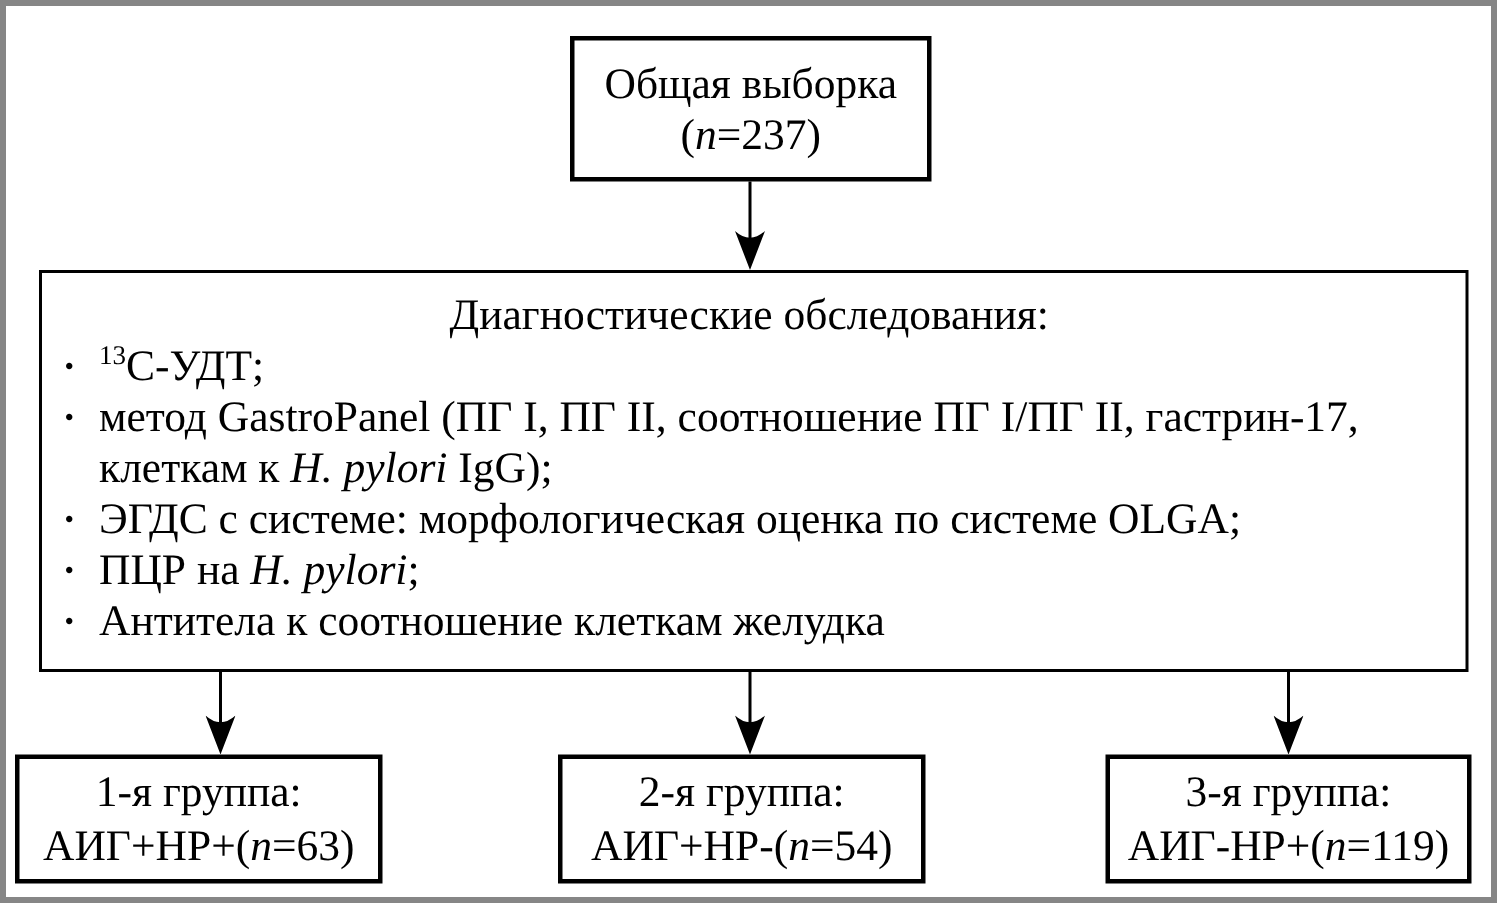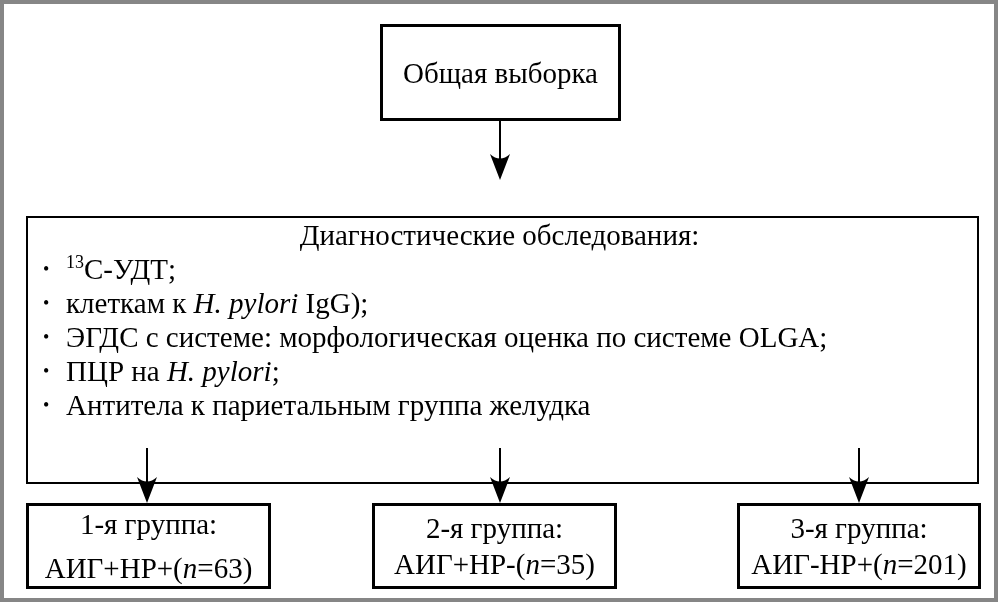--- a/index.html
+++ b/index.html
@@ -24,22 +24,21 @@
   }
   .top-box{
     left:376px;top:20px;width:241px;height:97px;
     display:flex;flex-direction:column;justify-content:center;align-items:center;
     font-size:29px;line-height:34px;text-align:center;
   }
   .diag-box{
     left:22px;top:176px;width:953px;height:268px;
     border-width:2px;
     font-size:29px;line-height:34px;
-    padding:0 6px 0 0;
-    margin-top:36px;
+    padding:11px 6px 0 0;
   }
   .diag-title{text-align:center;white-space:nowrap;}
   ul.bullets{list-style:none;}
   ul.bullets li{position:relative;padding-left:38px;}
   ul.bullets .bullet{
     position:absolute;left:15px;top:0;
     font-size:0.62em;line-height:34px;
   }
   .bl{white-space:nowrap;}
   sup{font-size:0.62em;line-height:0;vertical-align:super;text-align:right;}
@@ -60,51 +59,53 @@
     fill:var(--line);display:block;
   }
 </style>
 </head>
 <body>
 
 <div class="canvas">
 
   <div class="box top-box">
     <div>Общая выборка</div>
+    <div><span>(</span><span class="it">n</span><span>=237)</span></div>
   </div>
 
   <div class="arrow" style="left:486px;top:117px;height:59px;">
     <div class="shaft"></div>
     <svg class="head" viewBox="0 0 20 26">
         <path d="M10 26 L0 0 Q10 9 20 0 Z"></path>
       </svg>
   </div>
 
   <div class="box diag-box">
     <div class="diag-title">Диагностические обследования:</div>
     <ul class="bullets">
       <li>
         <span class="bullet">•</span>
         <div class="bl"><sup>13</sup><span>C-УДТ;</span></div>
       </li>
       <li>
         <span class="bullet">•</span>
+        <div class="bl"><span>метод GastroPanel (ПГ I, ПГ II, соотношение ПГ I/ПГ II, гастрин-17,</span></div>
         <div class="bl"><span>клеткам к </span><span class="it">H. pylori</span><span> IgG);</span></div>
       </li>
       <li>
         <span class="bullet">•</span>
         <div class="bl"><span>ЭГДС с системе: морфологическая оценка по системе OLGA;</span></div>
       </li>
       <li>
         <span class="bullet">•</span>
         <div class="bl"><span>ПЦР на </span><span class="it">H. pylori</span><span>;</span></div>
       </li>
       <li>
         <span class="bullet">•</span>
-        <div class="bl"><span>Антитела к париетальным группа желудка</span></div>
+        <div class="bl"><span>Антитела к соотношение клеткам желудка</span></div>
       </li>
     </ul>
   </div>
 
   <div class="arrow" style="left:133px;top:444px;height:55px;">
     <div class="shaft"></div>
     <svg class="head" viewBox="0 0 20 26">
         <path d="M10 26 L0 0 Q10 9 20 0 Z"></path>
       </svg>
   </div>
@@ -114,26 +115,26 @@
         <path d="M10 26 L0 0 Q10 9 20 0 Z"></path>
       </svg>
   </div>
   <div class="arrow" style="left:845px;top:444px;height:55px;">
     <div class="shaft"></div>
     <svg class="head" viewBox="0 0 20 26">
         <path d="M10 26 L0 0 Q10 9 20 0 Z"></path>
       </svg>
   </div>
 
-  <div class="box group-box" style="left:22px;justify-content:space-between;">
+  <div class="box group-box" style="left:6px;">
     <div>1-я группа:</div>
     <div><span>АИГ+HP+(</span><span class="it">n</span><span>=63)</span></div>
   </div>
   <div class="box group-box" style="left:368px;">
     <div>2-я группа:</div>
-    <div><span>АИГ+HP-(</span><span class="it">n</span><span>=35)</span></div>
+    <div><span>АИГ+HP-(</span><span class="it">n</span><span>=54)</span></div>
   </div>
   <div class="box group-box" style="left:733px;width:244px;">
     <div>3-я группа:</div>
-    <div><span>АИГ-HP+(</span><span class="it">n</span><span>=201)</span></div>
+    <div><span>АИГ-HP+(</span><span class="it">n</span><span>=119)</span></div>
   </div>
 
 </div>
 
 </body></html>

